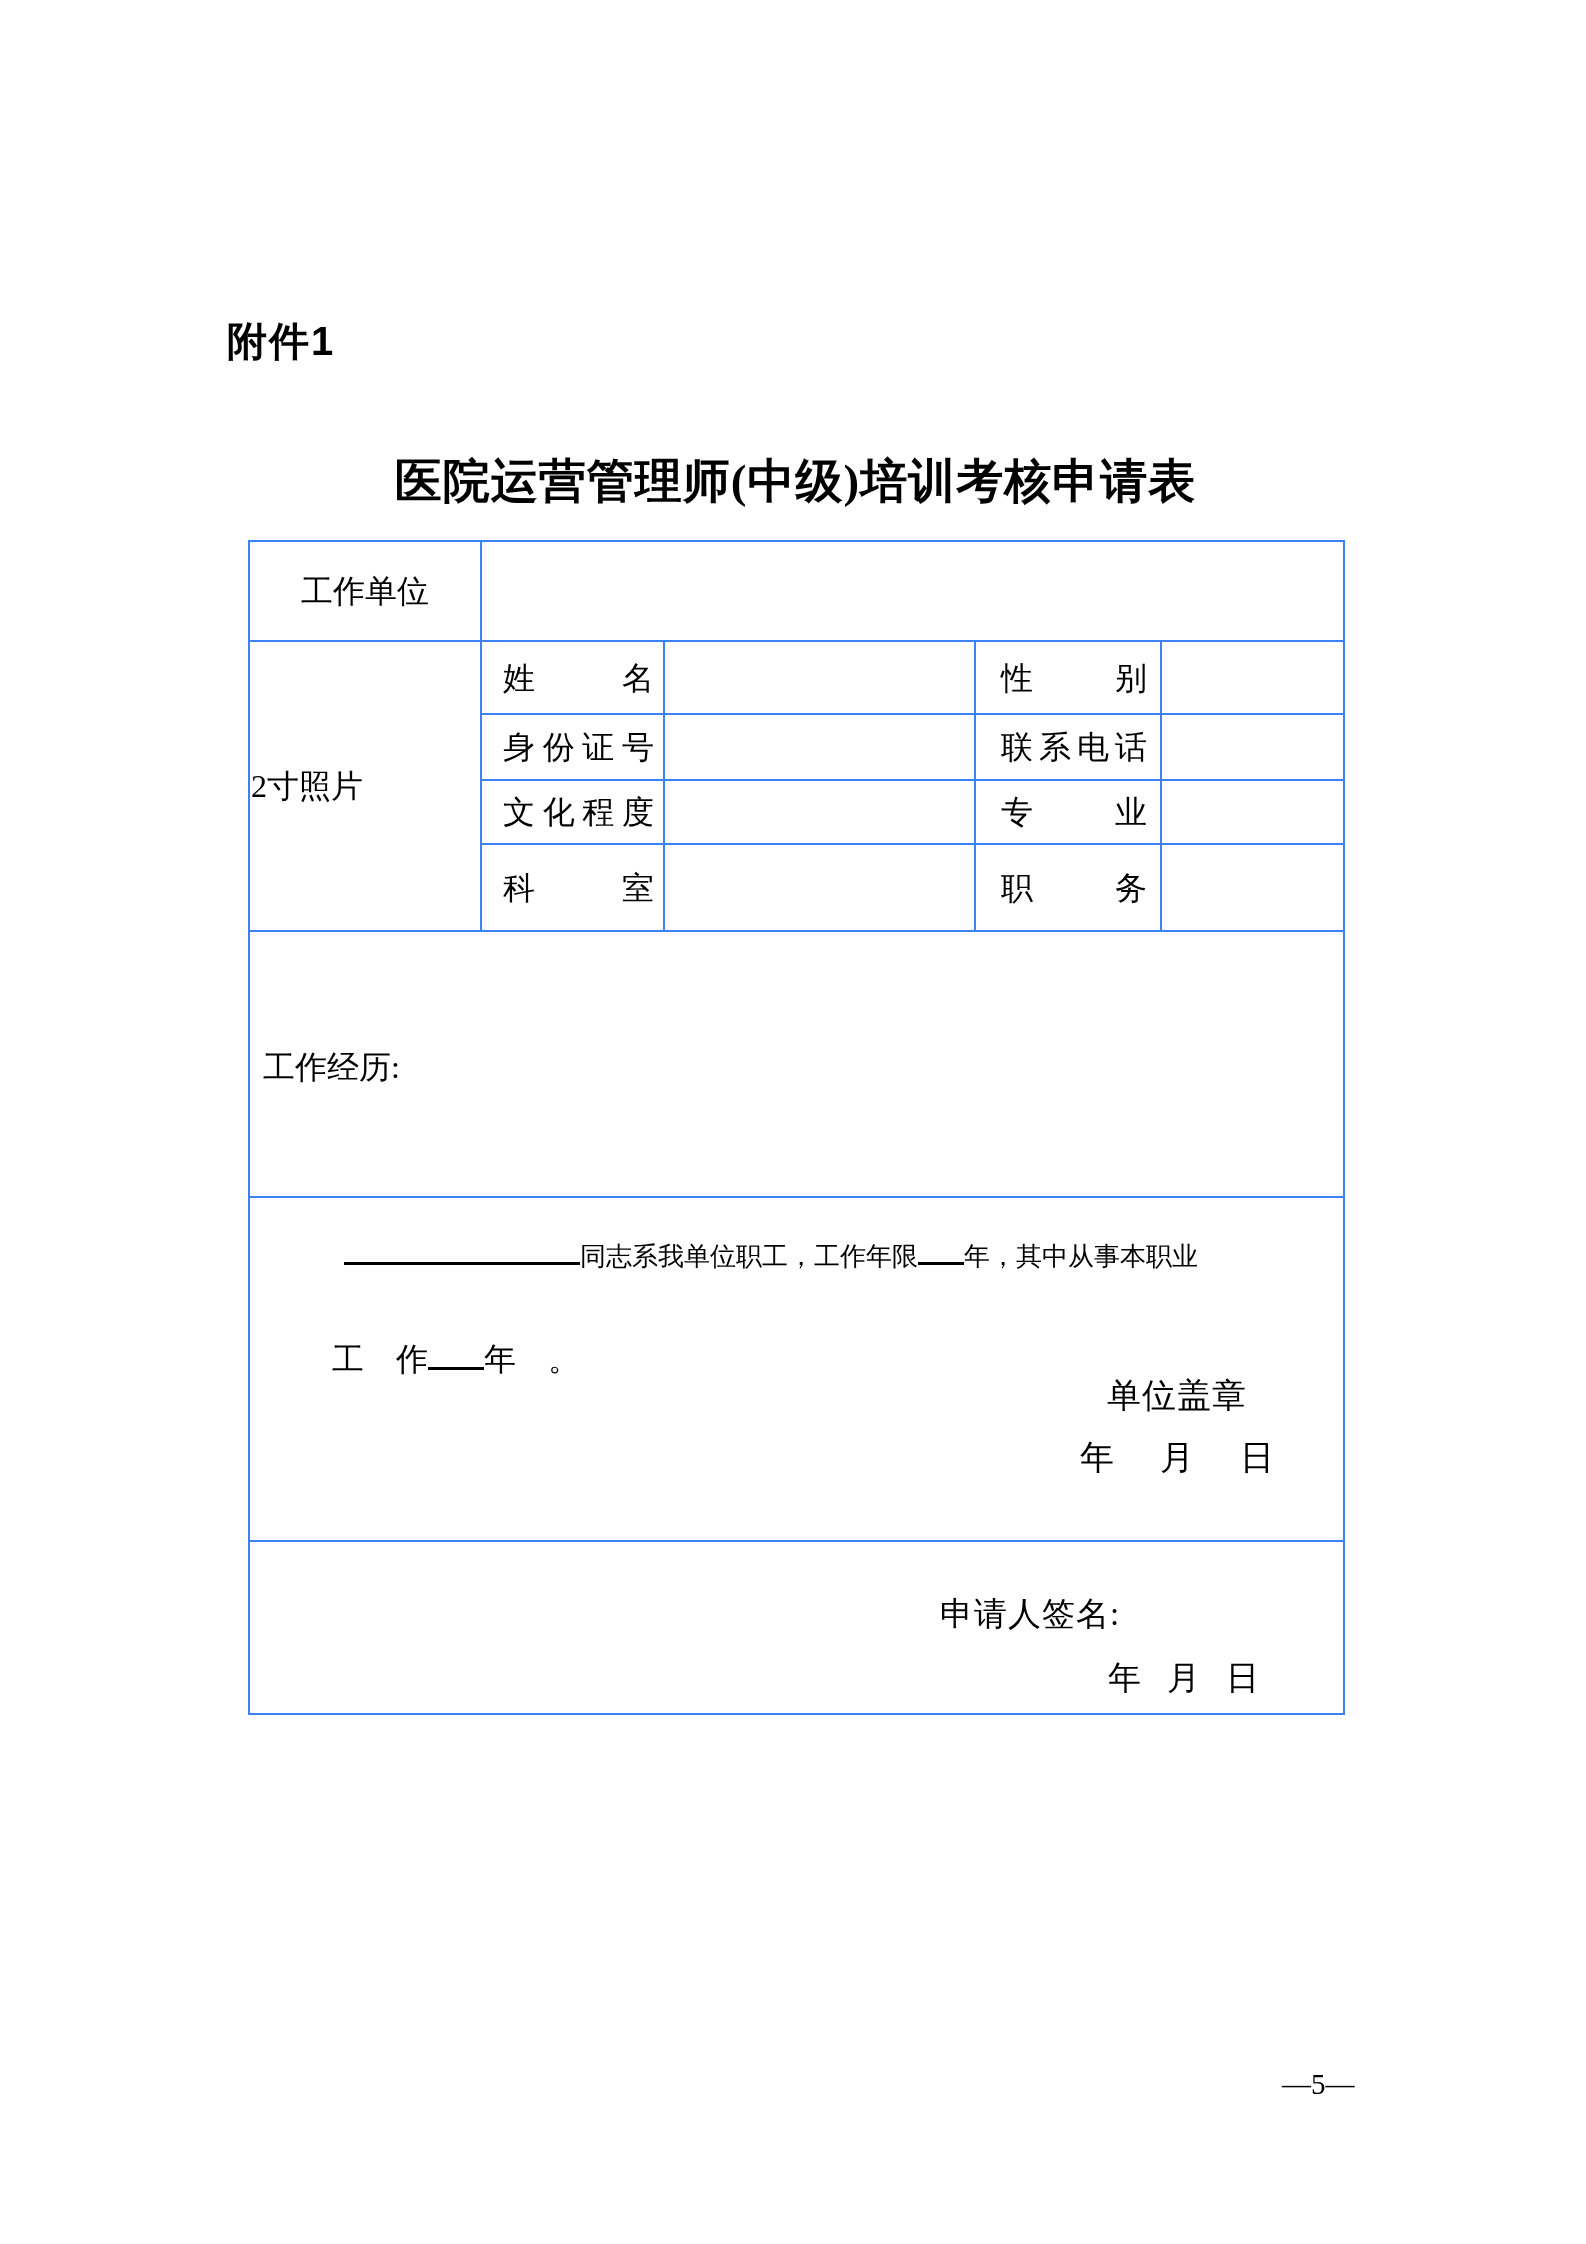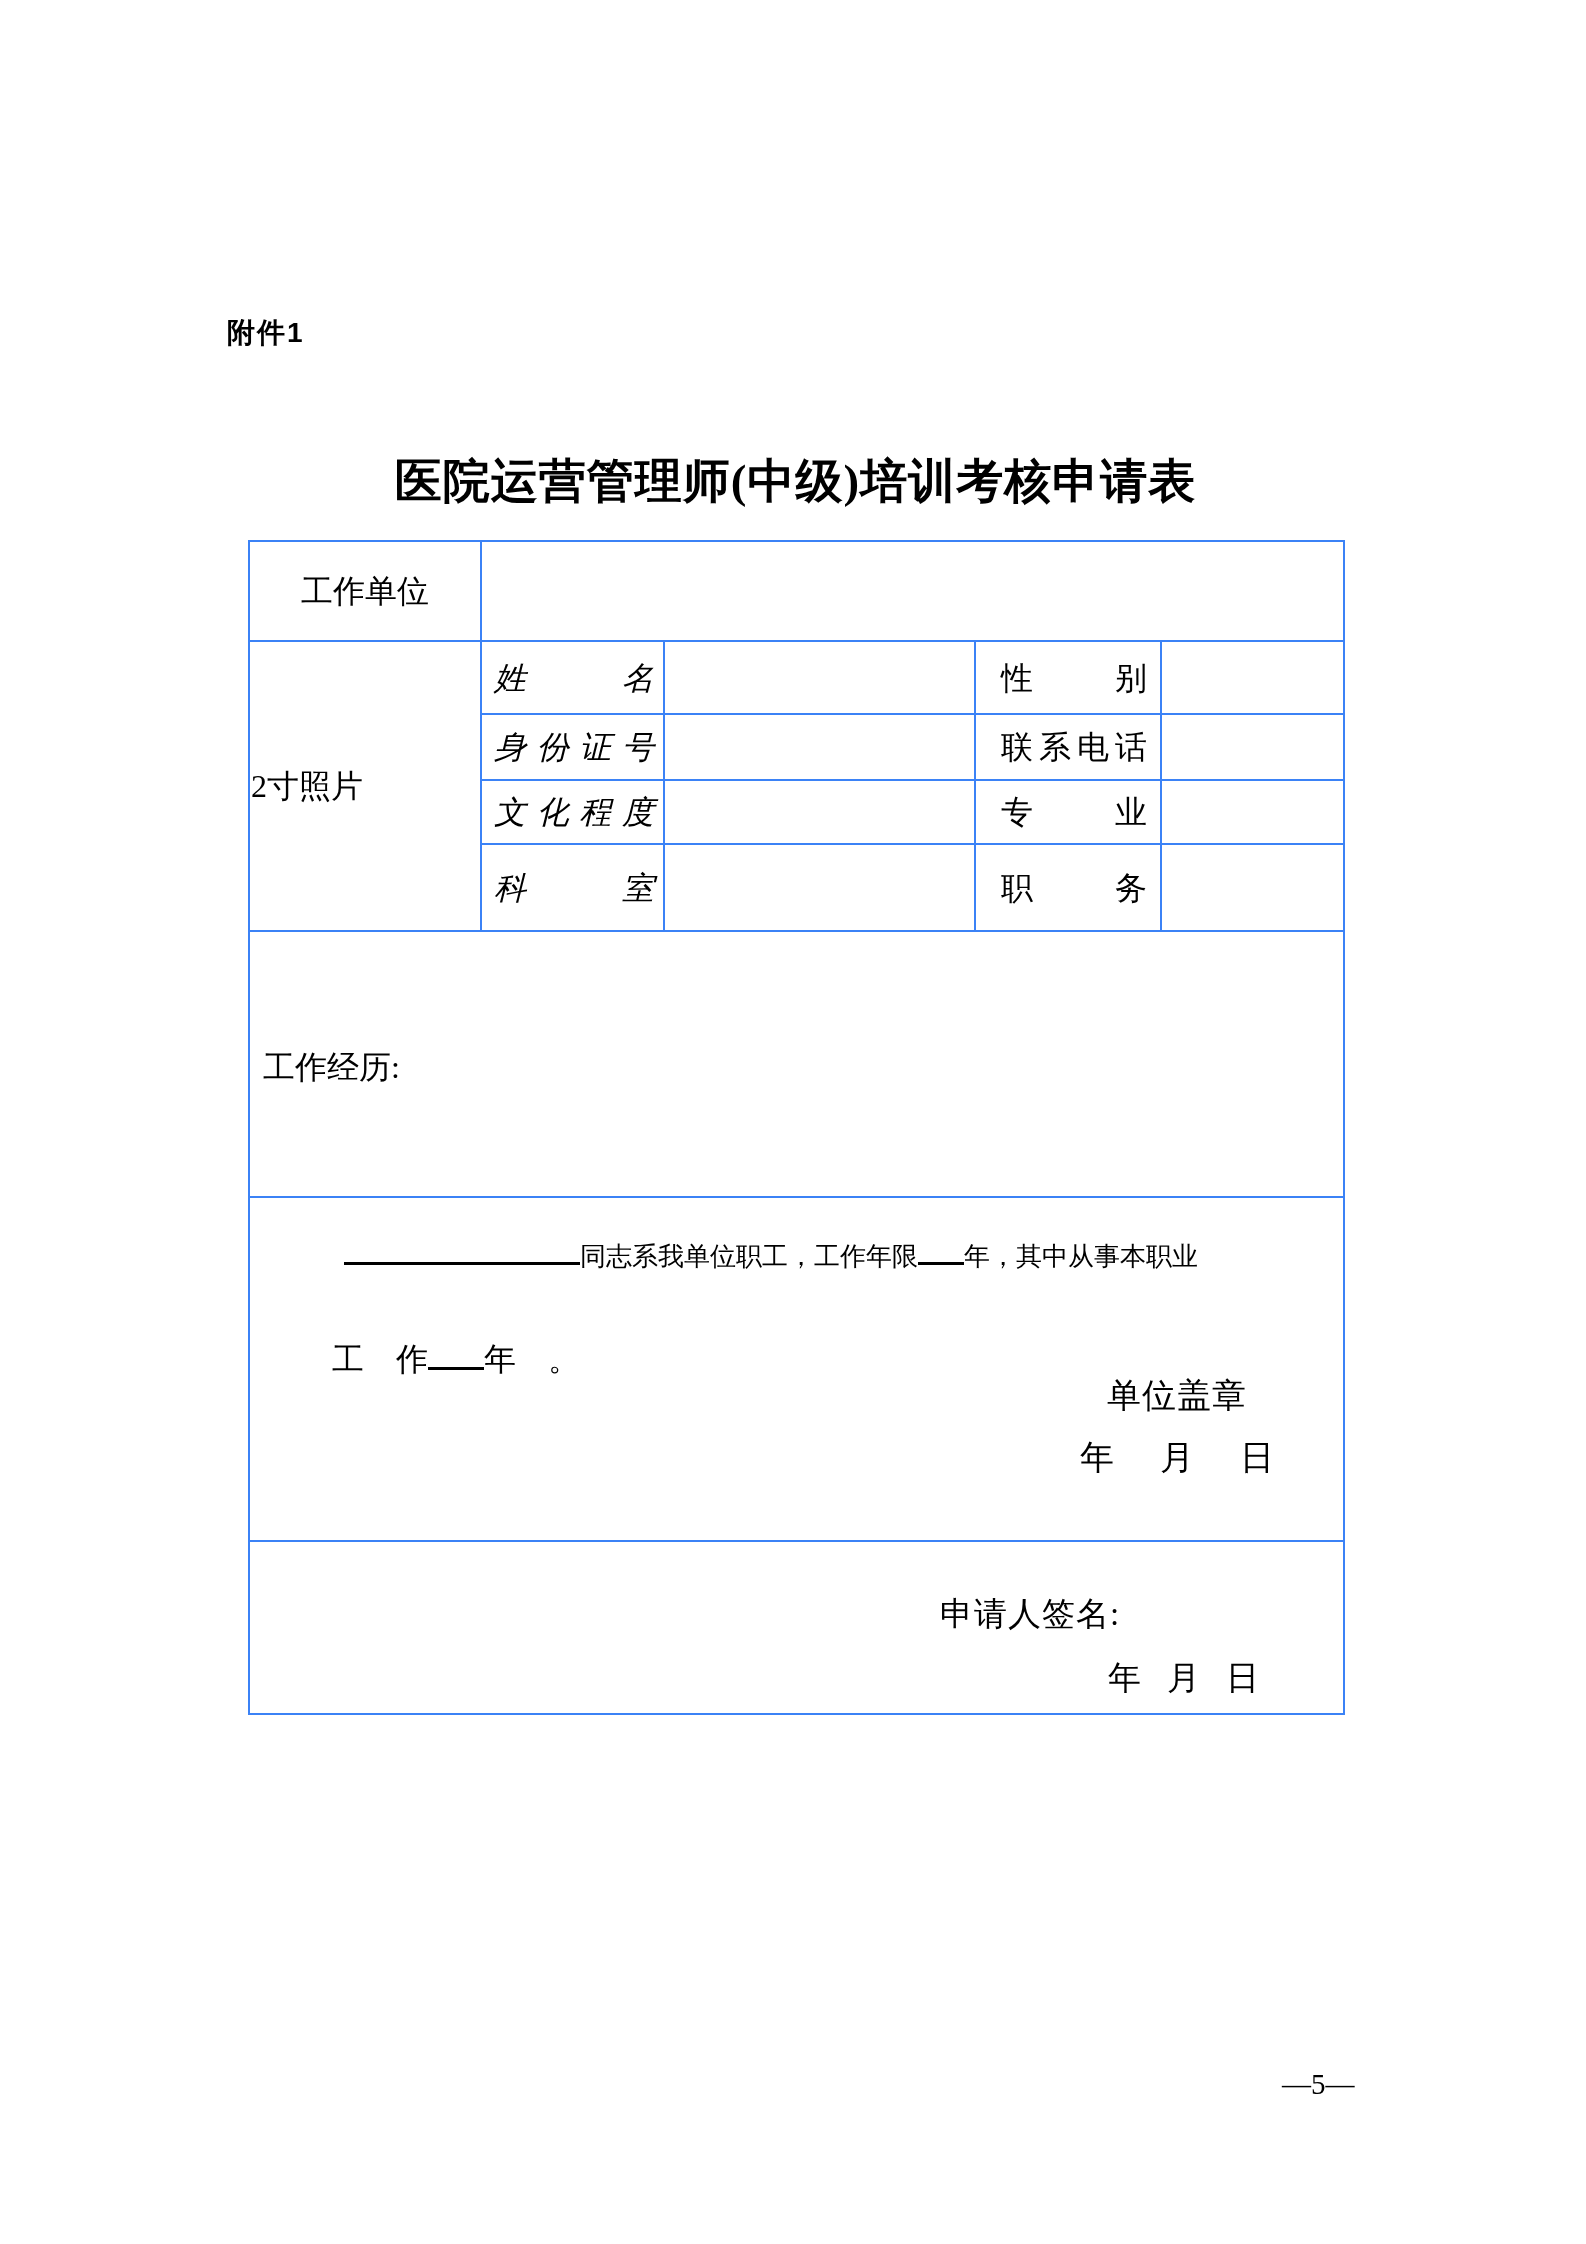--- a/index.html
+++ b/index.html
@@ -5,21 +5,21 @@
   html,body { margin:0; padding:0; }
   body {
     width:1586px; height:2244px;
     background:#ffffff; color:#000;
     position:relative;
     font-family:"Liberation Serif","DejaVu Serif",serif;
   }
   .attachment-label {
     position:absolute; left:227px; top:314px;
     font-family:"Liberation Sans","DejaVu Sans",sans-serif;
-    font-weight:bold; font-size:28px; letter-spacing:2px;
+    font-weight:bold; font-size:40px; letter-spacing:2px;
     white-space:nowrap;
   }
   .form-title {
     position:absolute; left:248px; top:450px; width:1095px;
     text-align:center; font-size:47px; font-weight:bold;
     letter-spacing:1px; white-space:nowrap;
   }
   table.app-form {
     position:absolute; left:248px; top:540px; width:1095px;
     border-collapse:collapse; table-layout:fixed;
@@ -39,21 +39,21 @@
   tr.r-cert  { height:344px; }
   tr.r-sig   { height:173px; }
 
   .center-cell { text-align:center; }
   .photo-cell  { text-align:left; font-size:30px; }
 
   .jlabel {
     text-align:justify; text-align-last:justify;
     white-space:nowrap;
   }
-  .pad-c2 { padding:0 8px 0 11px;font-style:italic; }
+  .pad-c2 { padding:0 8px 0 20px; }
   .pad-c4 { padding:0 12px 0 24px; }
 
   .exp-cell {
     vertical-align:top;
     padding:6px 22px 0 13px;
     font-size:30px;
   }
   .cert-cell, .sig-cell {
     position:relative; padding:0; vertical-align:top;
   }

